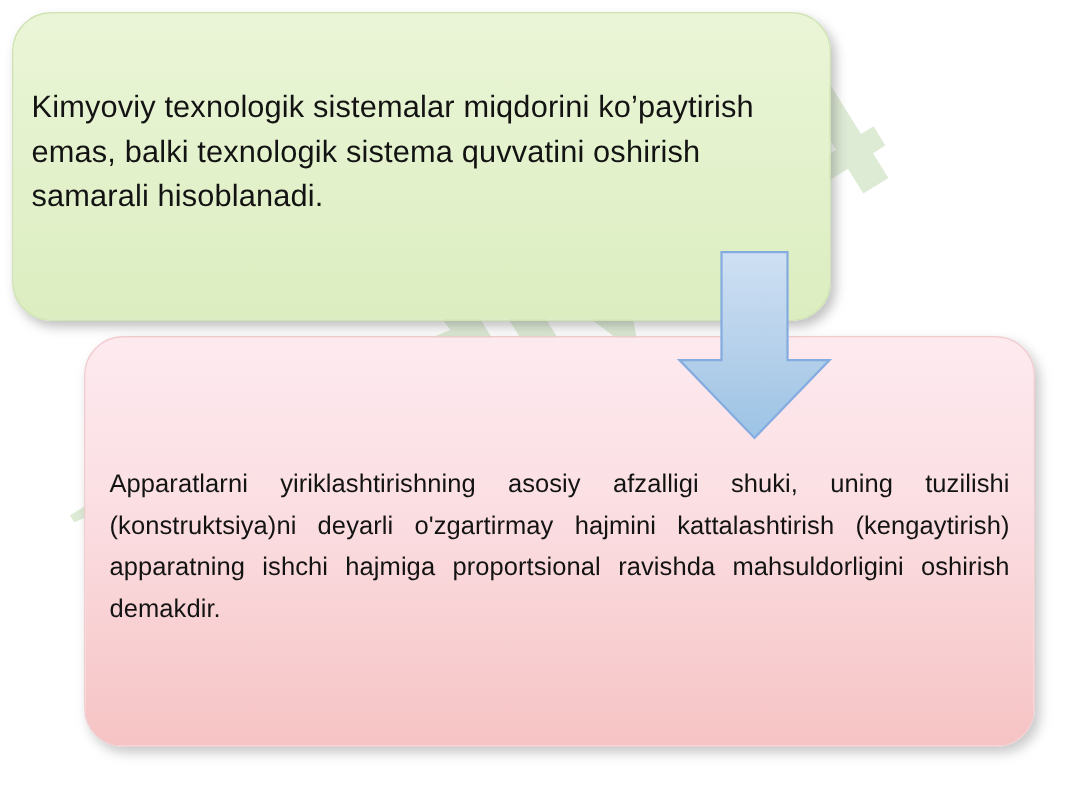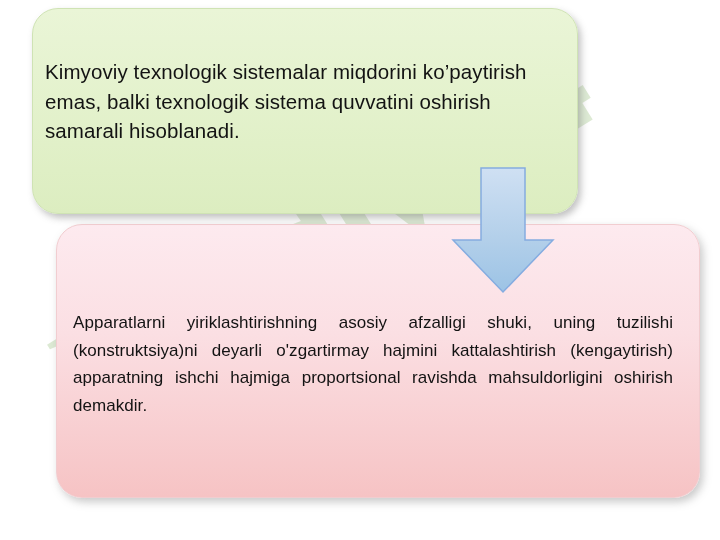--- a/index.html
+++ b/index.html
@@ -50,21 +50,20 @@
     position: absolute;
     left: 8px;
     top: 8px;
     width: 544px;
     height: 204px;
     border-radius: 26px;
     background: linear-gradient(to bottom, #eaf5d7 0%, #e4f2cd 45%, #dcedc0 100%);
     border: 1px solid #cfe3b4;
     box-shadow: 3px 4px 7px rgba(120,120,120,0.45);
     z-index: 3;
-    margin-left: 24px;
   }
   .top-text {
     position: absolute;
     left: 12px;
     top: 48px;
     width: 520px;
     font-size: 20.5px;
     line-height: 1.44;
     color: #131313;
     letter-spacing: 0.1px;
@@ -75,21 +74,20 @@
     position: absolute;
     left: 56px;
     top: 224px;
     width: 632px;
     height: 272px;
     border-radius: 26px;
     background: linear-gradient(to bottom, #fdeaef 0%, #fbdfe3 40%, #f6c3c4 100%);
     border: 1px solid #f1cdd0;
     box-shadow: 3px 4px 8px rgba(120,120,120,0.4);
     z-index: 2;
-    padding-left: 10px;
   }
   .bottom-text {
     position: absolute;
     left: 16px;
     top: 84px;
     width: 600px;
     font-size: 17px;
     line-height: 1.62;
     color: #131313;
     text-align: justify;

